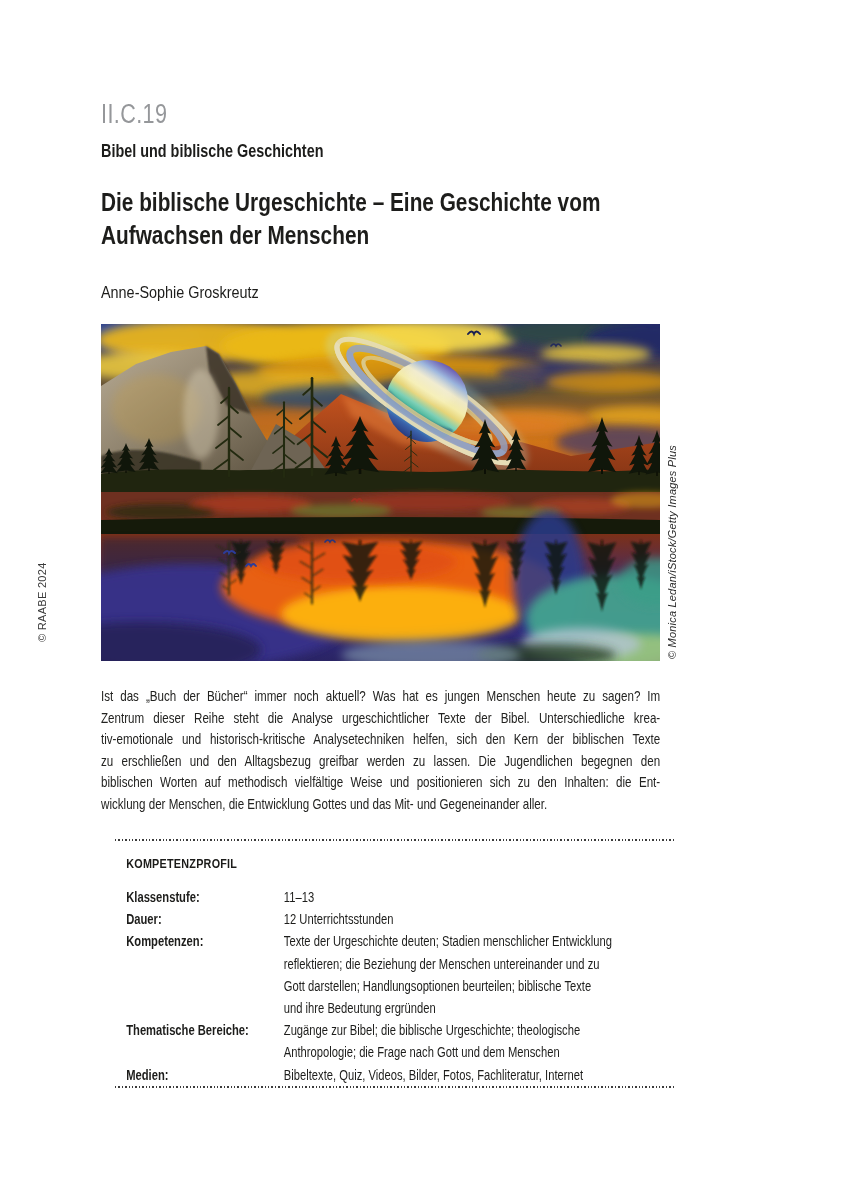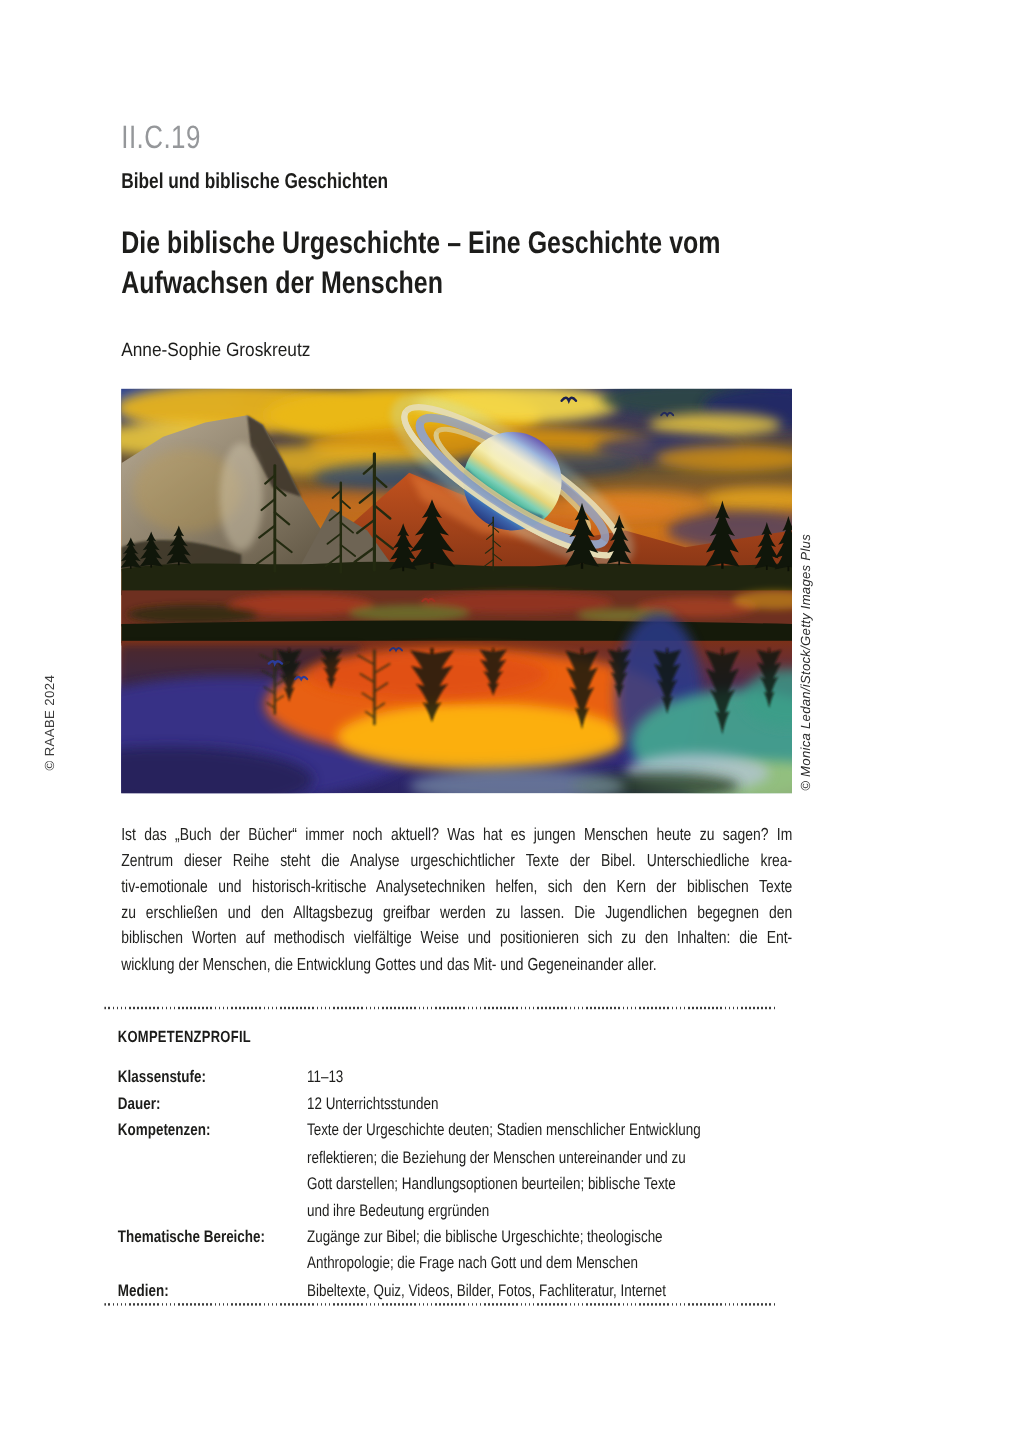--- a/index.html
+++ b/index.html
@@ -39,21 +39,21 @@
     transform-origin:0 0; font-size:11px; font-style:italic; color:#2b2b2b;
     white-space:nowrap; letter-spacing:.2px;
   }
   .intro {
     position:absolute; left:101px; top:686px; width:699px;
     transform:scaleX(0.8); transform-origin:0 0;
     font-size:14.5px; line-height:21.5px; color:#232321;
   }
   .intro-line { text-align:justify; text-align-last:justify; white-space:nowrap; }
   .intro-line.last { text-align-last:auto; white-space:nowrap; }
-  .profile { position:absolute; left:87px; top:839px; width:559px; height:249px; }
+  .profile { position:absolute; left:115px; top:839px; width:559px; height:249px; }
   .dotted {
     height:2px; width:559px;
     background-image:repeating-linear-gradient(90deg,#3b3b3b 0 1.4px,transparent 1.4px 3.4px);
   }
   .dotted.bottom { position:absolute; left:0; top:247px; }
   .profile-scale {
     width:699px; transform:scaleX(0.8); transform-origin:0 0;
     padding:14px 0 0 14px;
   }
   .profile-heading {

